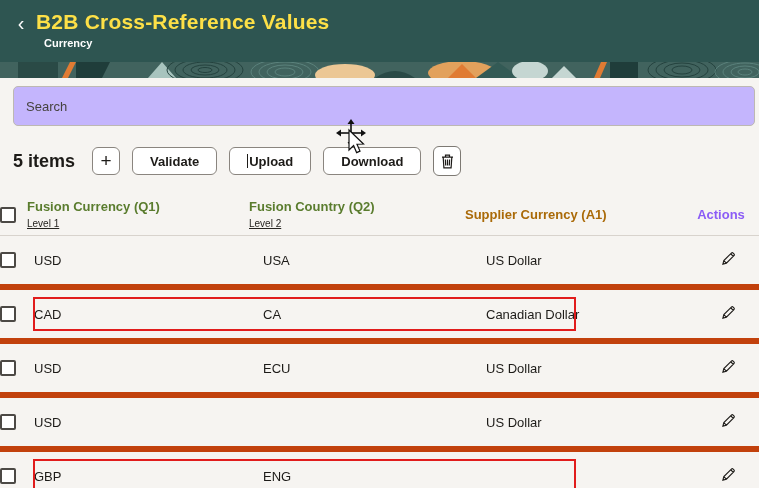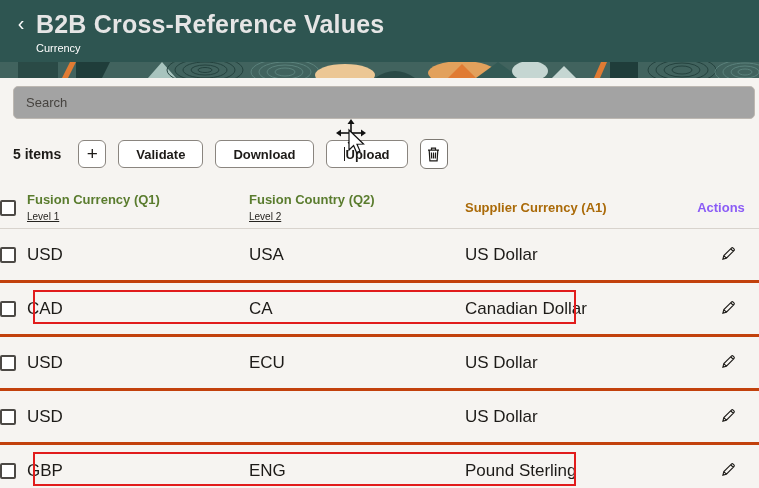--- a/index.html
+++ b/index.html
@@ -6,54 +6,54 @@
   html,body { width:759px; height:488px; overflow:hidden; background:#f6f4f1;
     font-family:"Liberation Sans", sans-serif; color:#1d1b18; }
   .app { position:relative; width:759px; height:488px; }
 
   
   .topbar { height:62px; background:#2e5551; display:flex; align-items:flex-start;
     padding:10px 0 0 12px; }
   .back { color:#ffffff; font-size:20px; line-height:20px; margin-top:3px; cursor:pointer;
     width:18px; text-align:center; }
   .titles { margin-left:6px; }
-  .titles h1 { color:#e5e5e5; font-size:25px; font-weight:bold; letter-spacing:.2px; }
-  .subtitle { color:#ffffff; font-size:11px; font-weight:normal; margin-top:3px; }
+  .titles h1 { color:#fde047; font-size:21px; font-weight:bold; letter-spacing:.2px; }
+  .subtitle { color:#ffffff; font-size:11px; font-weight:bold; margin-top:3px;margin-left:8px; }
 
   
   .banner { height:16px; width:759px; overflow:hidden; line-height:0; }
 
   main { padding:0 0 0 13px; }
 
   .searchbox { margin:8px 4px 0 0; }
-  .searchbox input { width:100%; height:33px; border:1px solid #bdb8b2; border-radius:5px;
-    background:#a3a3a3; font-family:"Liberation Sans", sans-serif; font-size:13px;
+  .searchbox input { width:100%; height:40px; border:1px solid #bdb8b2; border-radius:5px;
+    background:#c4b5fd; font-family:"Liberation Sans", sans-serif; font-size:13px;
     padding:0 12px; color:#1d1b18; outline:none; }
   .searchbox input::placeholder { color:#46433f; opacity:1; }
 
   .toolbar { margin-top:20px; height:30px; display:flex; align-items:center; }
-  .items-count { font-size:14px; font-weight:bold; margin-right:17px; }
+  .items-count { font-size:18px; font-weight:bold; margin-right:17px; }
   .btn { background:#ffffff; border:1px solid #8a857f; border-radius:6px; height:28px;
     font-family:"Liberation Sans", sans-serif; font-size:13px; font-weight:bold;
     color:#1d1b18; padding:13px 17px; margin-right:12px; cursor:pointer;
     display:inline-flex; align-items:center; justify-content:center; }
   .btn.square { width:28px; padding:0; }
   .btn.add { font-size:19px; font-weight:normal; }
   .btn.trash-btn { width:28px; height:30px; padding:0; border-color:#7d7973; }
   .caret { display:inline-block; width:1px; height:14px; background:#1d1b18; margin-right:1px; }
 
   
   .table { margin:18px 0 0 -13px; width:759px; }
   .trow { display:grid; grid-template-columns:27px 222px 216px 1fr 74px;
     align-items:center; padding-left:0; position:relative; }
   .thead { height:42px; border-bottom:1px solid #d8d3cd; align-items:center; }
   .th { font-size:13px; font-weight:bold; line-height:15px; }
   .th .sub { display:block; font-size:10px; font-weight:normal; color:#262420; margin-top:2px;text-decoration:underline; }
   .th.actions { text-align:center; padding-right:2px; color:#8b5cf6; }
-  .drow { height:54px; border-bottom:3px solid #c2410c; font-size:17px; }
+  .drow { height:54px; border-bottom:6px solid #c2410c; font-size:13px;gap:7px; }
   .cb { width:16px; height:16px; border:2px solid #4c4945; border-radius:2px;
     background:#fff; display:inline-block; cursor:pointer; }
   .cell { padding-right:8px; }
   .acell { text-align:right; padding-right:20px; }
   .edit-btn { background:none; border:none; cursor:pointer; padding:2px; }
   .hl { position:absolute; border:2px solid #e11c1c; pointer-events:none; }
 
   .cursor-overlay { position:absolute; left:334px; top:119px; width:42px; height:46px;
     pointer-events:none; }
 </style>
@@ -116,25 +116,25 @@
 
   <main>
     <div class="searchbox">
       <input type="text" placeholder="Search" style="">
     </div>
 
     <div class="toolbar">
       <span class="items-count">5 items</span>
       <button class="btn square add">+</button>
       <button class="btn">Validate</button>
-      <button class="btn">Download</button>
       <button class="btn">
           <span class="caret"></span>
           <span>Upload</span>
         </button>
+      <button class="btn">Download</button>
       <button class="btn trash-btn">
         <svg width="15" height="16" viewBox="0 0 15 16">
           <path d="M2 4.2 h11 M5.5 4 V2.2 h4 V4 M3.2 4.5 l.7 10.3 h7.2 l.7 -10.3
                    M7.5 6.5 v6 M5.4 6.5 l.3 6 M9.6 6.5 l-.3 6" fill="none" stroke="#1d1b18" stroke-width="1.2"></path>
         </svg>
       </button>
     </div>
 
     <div class="table">
       <div class="trow thead">
@@ -207,21 +207,20 @@
             <path d="M3.4 16.6 l1.1-4.1 8.9-8.9 a1.5 1.5 0 0 1 2.1 0 l.9.9 a1.5 1.5 0 0 1 0 2.1 l-8.9 8.9 -4.1 1.1 z M12.6 4.4 l3 3 M4.5 12.5 l3 3" fill="none" stroke="#1d1b18" stroke-width="1.3"></path>
           </svg>
         </button>
       </div>
     </div>
 
     <div class="trow drow">
       <span class="cb"></span>
       <div class="cell">GBP</div>
       <div class="cell">ENG</div>
-      <div class="cell">Pound Sterling</div>
       <div class="acell" style="grid-column:5">
         <button class="edit-btn">
           <svg width="17" height="17" viewBox="0 0 20 20">
             <path d="M3.4 16.6 l1.1-4.1 8.9-8.9 a1.5 1.5 0 0 1 2.1 0 l.9.9 a1.5 1.5 0 0 1 0 2.1 l-8.9 8.9 -4.1 1.1 z M12.6 4.4 l3 3 M4.5 12.5 l3 3" fill="none" stroke="#1d1b18" stroke-width="1.3"></path>
           </svg>
         </button>
       </div>
     <div class="hl" style="left: 33px; top: 7px; width: 543px; height: 34px; border-color: rgb(225, 28, 28);"></div>
           </div>
   </div>

